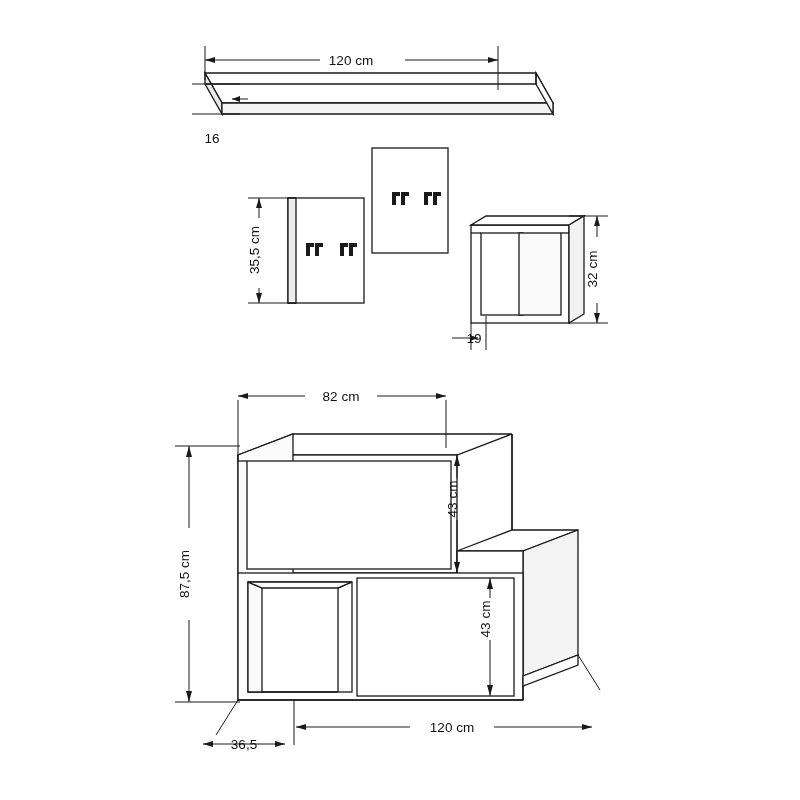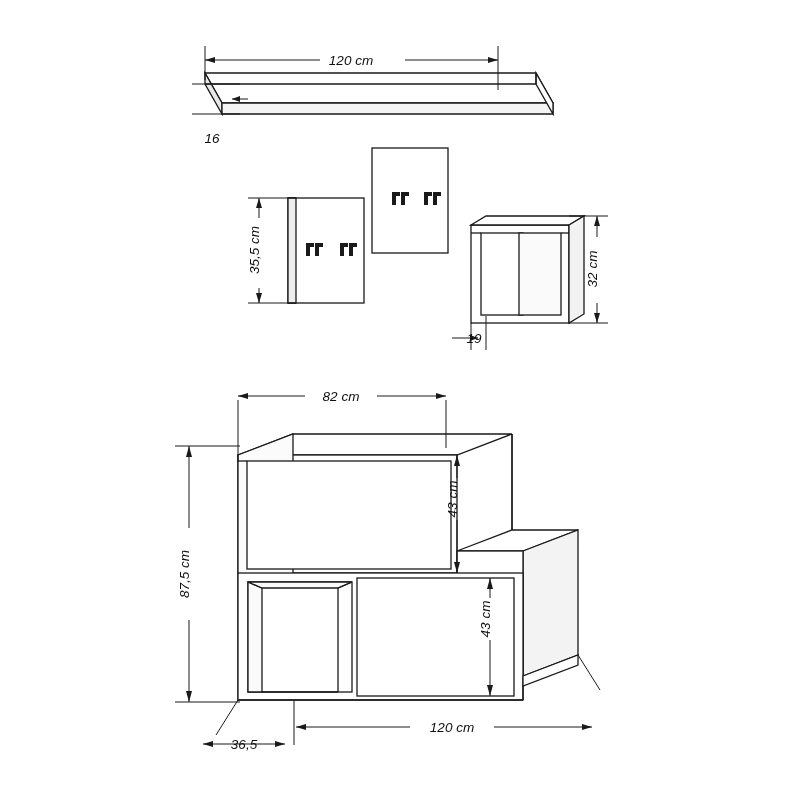--- a/index.html
+++ b/index.html
@@ -11,21 +11,20 @@
     width: 800px;
     height: 800px;
     font-family: "Liberation Sans", sans-serif;
     color: #1a1a1a;
     overflow: hidden;
   }
   #stage {
     position: relative;
     width: 800px;
     height: 800px;
-    font-style: italic;
   }
   svg.diagram {
     position: absolute;
     top: 0;
     left: 0;
     width: 800px;
     height: 800px;
   }
   .dim-label {
     font-family: "Liberation Sans", sans-serif;

